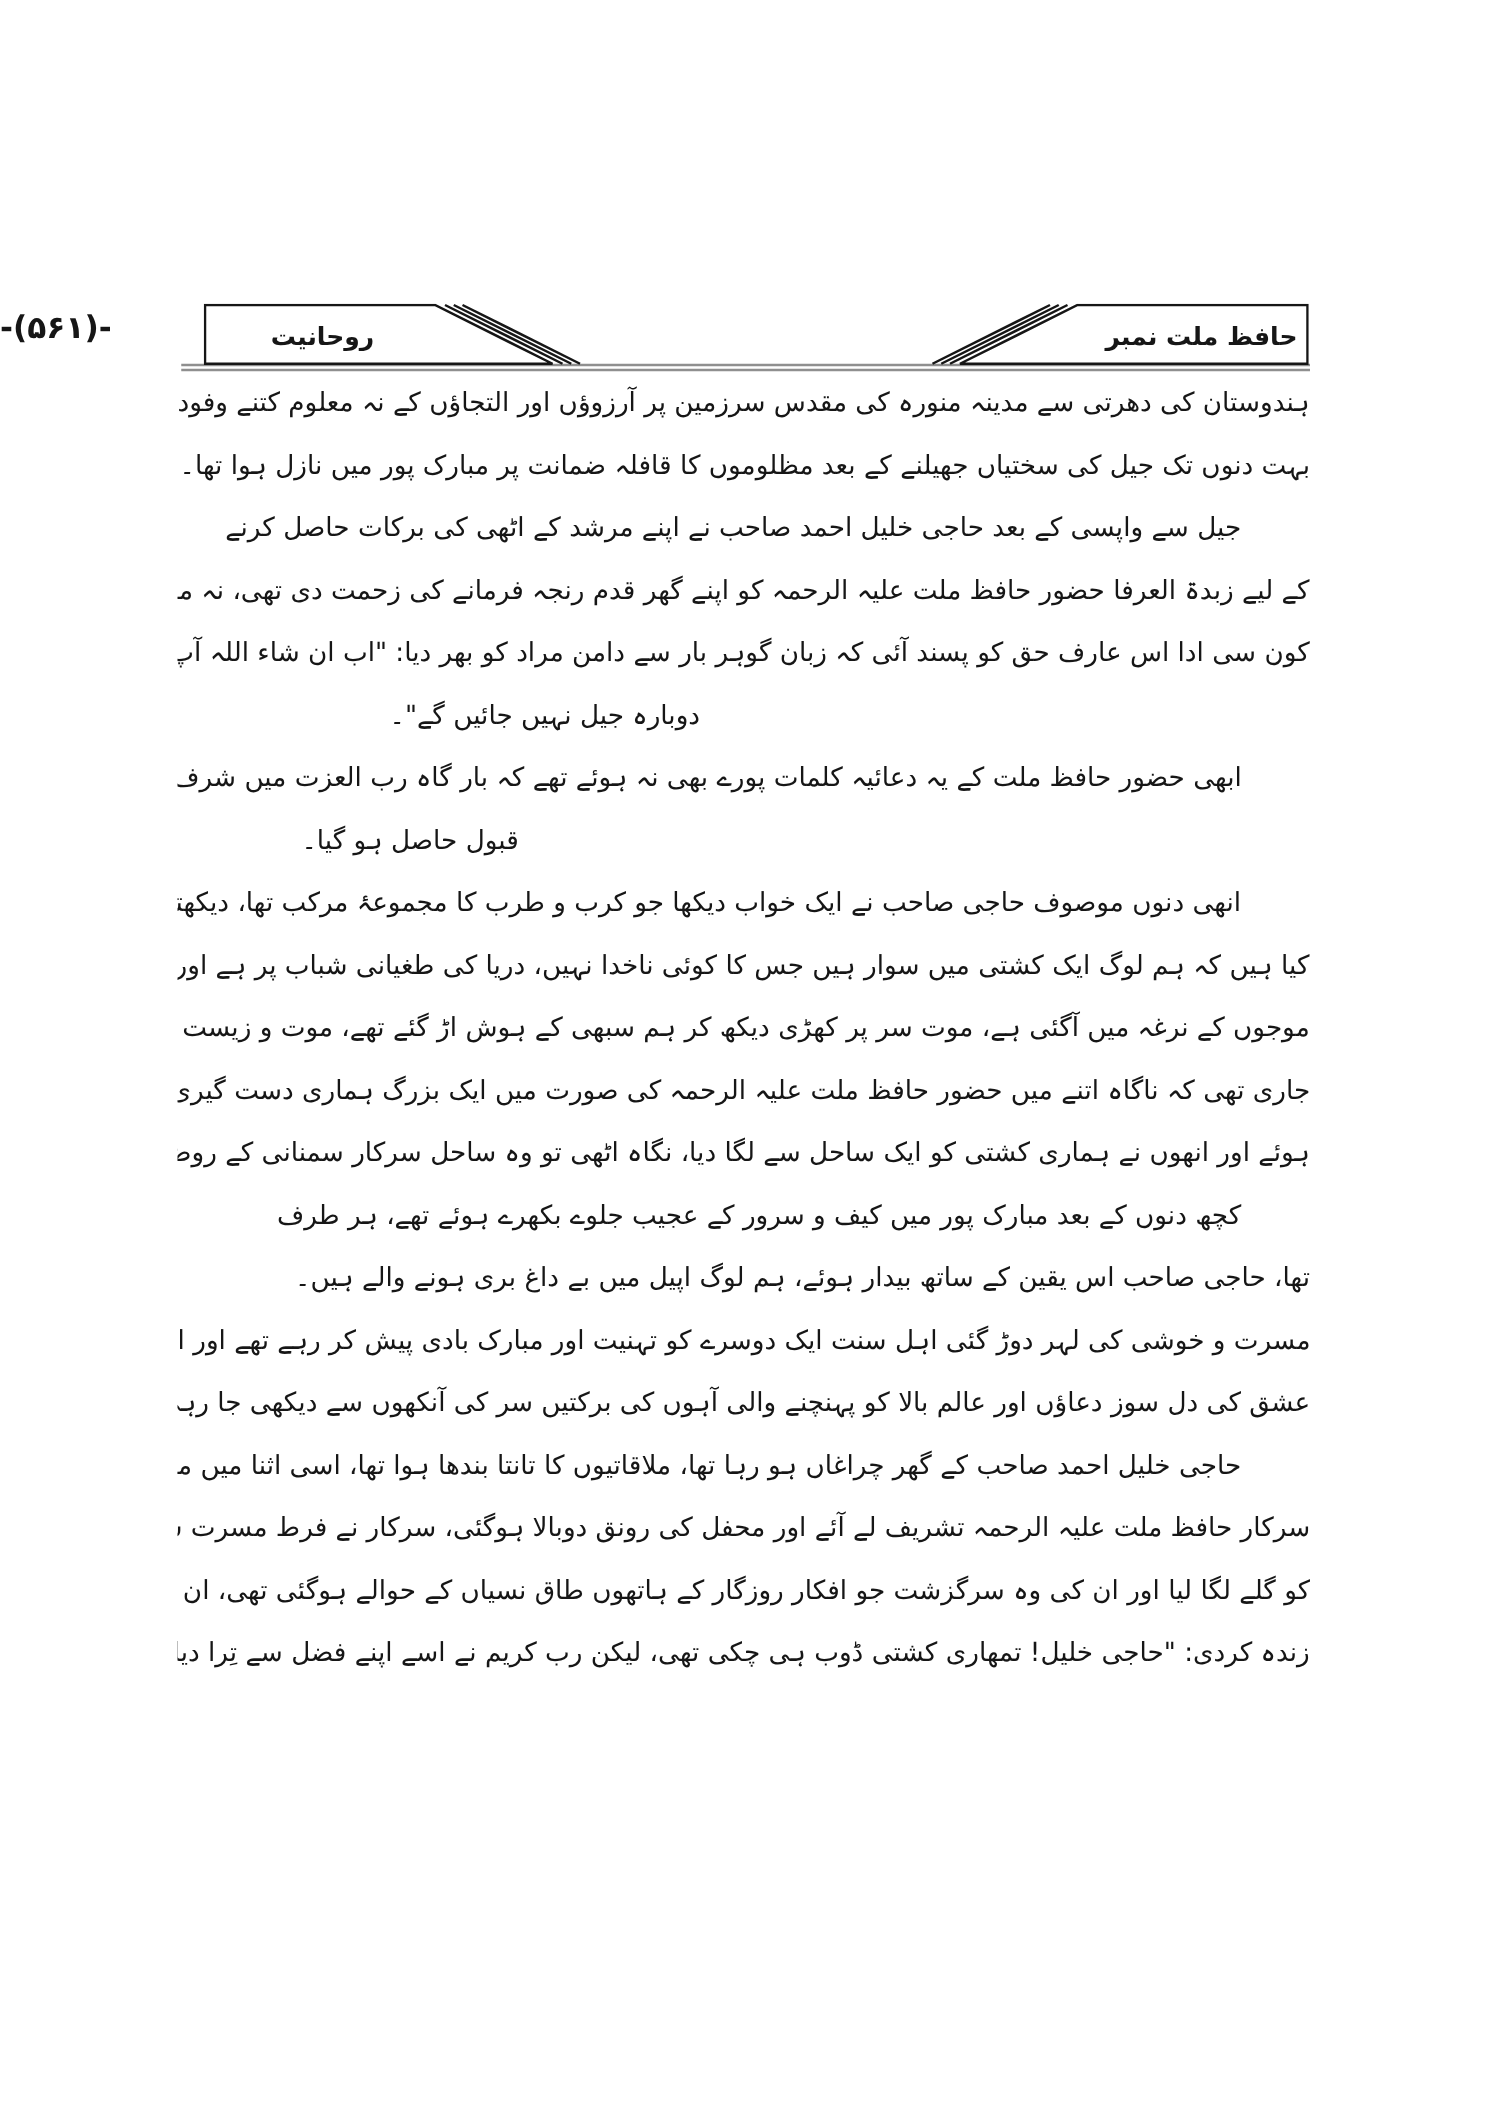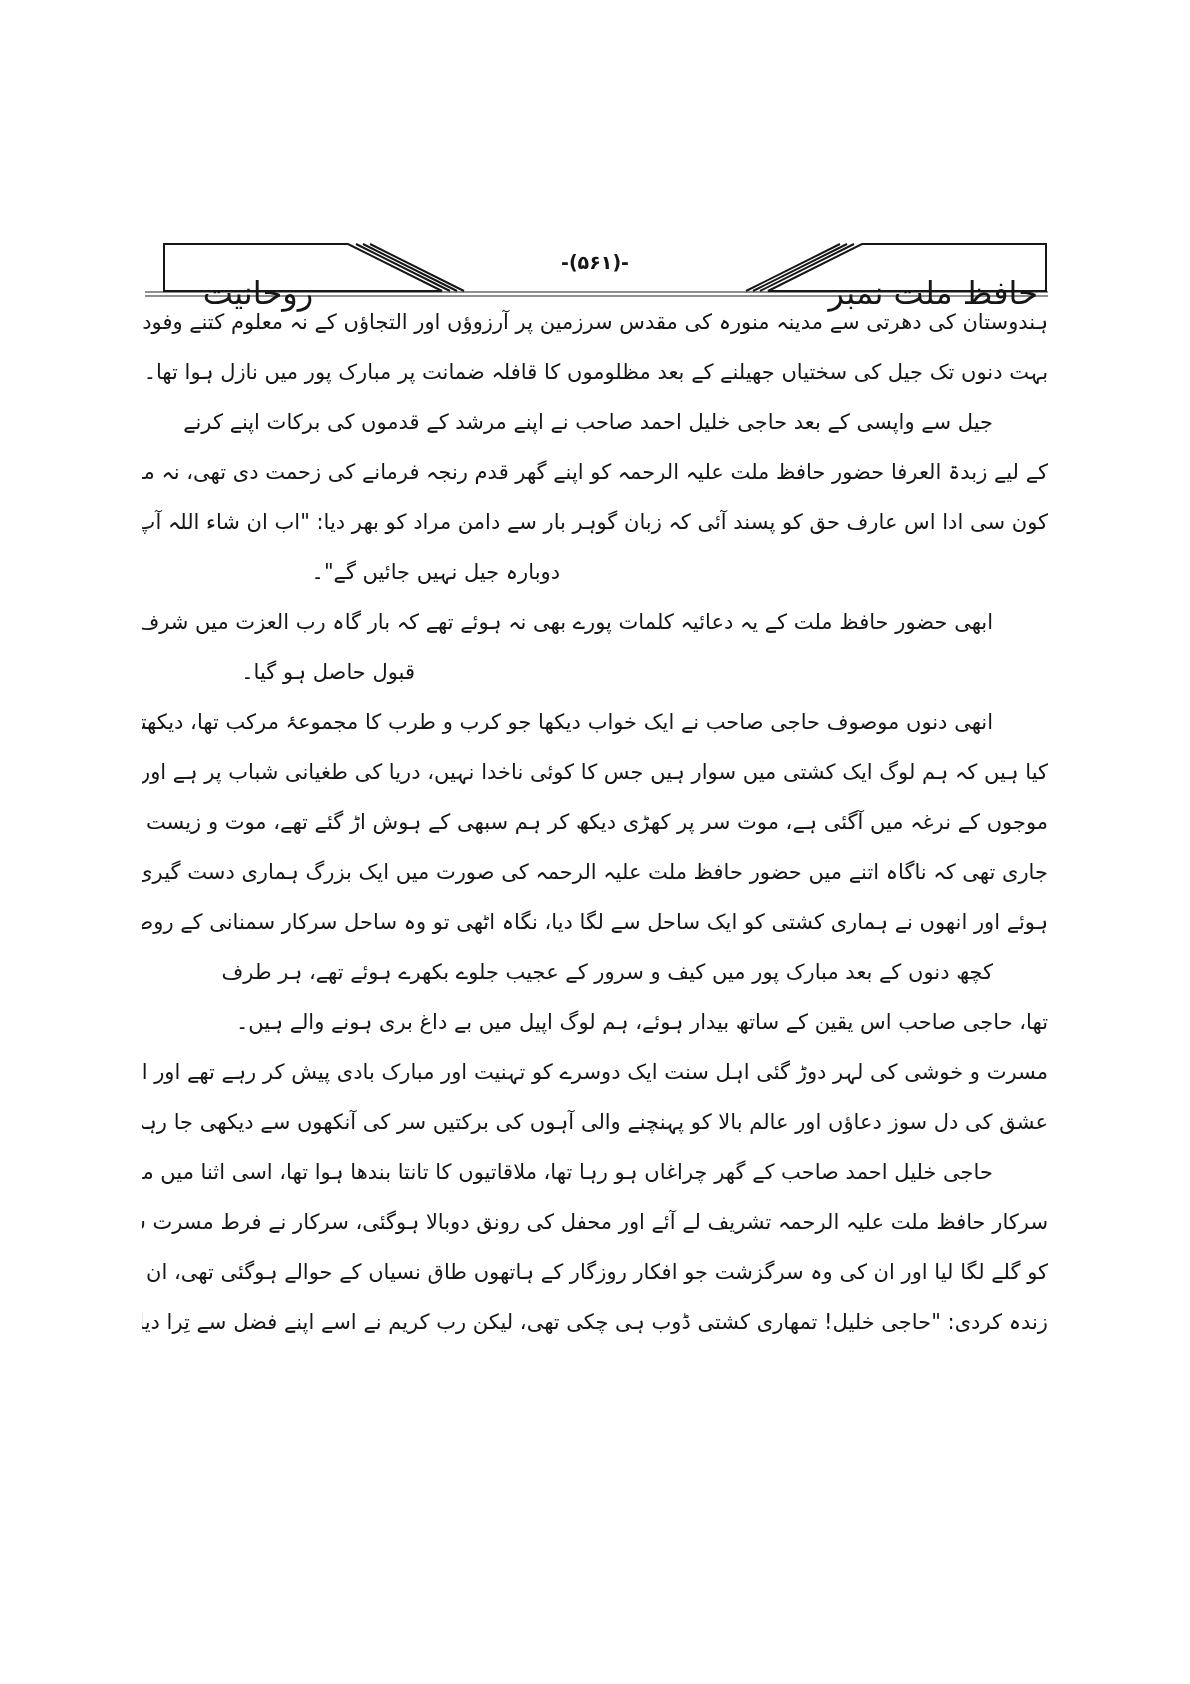--- a/index.html
+++ b/index.html
@@ -17,27 +17,27 @@
   .hdr-rule{
     position:absolute;left:145px;top:291px;width:903px;height:2px;
     border-top:2px solid #8f8f8f;border-bottom:2px solid #8f8f8f;
     background:#ffffff;
   }
   .hdr-box-svg{position:absolute;top:243px;height:50px;}
   .hdr-box-svg.left{left:163px;width:310px;}
   .hdr-box-svg.right{left:737px;width:310px;}
   .hdr-label{
     position:absolute;top:247px;height:44px;line-height:44px;
-    font-weight:normal;font-size:32px;white-space:nowrap;margin-top:24px;
+    font-weight:bold;font-size:20px;white-space:nowrap;
   }
   .hdr-label.left{left:193px;width:130px;text-align:center;}
   .hdr-label.right{left:858px;width:180px;}
   .page-number{
     position:absolute;left:0;top:242px;width:100%;height:40px;line-height:40px;
-    text-align:center;font-size:19px;font-weight:bold;
+    font-size:25px;font-weight:bold;
     direction:ltr;letter-spacing:1px;
   }
 
   
   .body-text{
     position:absolute;top:297px;left:142px;width:906px;
     direction:rtl;
   }
   .ln{
     height:50px;line-height:50px;font-size:21px;
@@ -68,21 +68,21 @@
     <line x1="110" y1="1" x2="16" y2="48" stroke="#161616" stroke-width="2"></line>
     <line x1="103" y1="1" x2="9" y2="48" stroke="#161616" stroke-width="2"></line>
   </svg>
   <div class="hdr-label right">حافظ ملت نمبر</div>
 
   <div class="page-number">-(۵۶۱)-</div>
 
   <div class="body-text">
     <div class="ln">ہندوستان کی دھرتی سے مدینہ منورہ کی مقدس سرزمین پر آرزوؤں اور التجاؤں کے نہ معلوم کتنے وفود بھیجے تھے کہ</div>
     <div class="ln">بہت دنوں تک جیل کی سختیاں جھیلنے کے بعد مظلوموں کا قافلہ ضمانت پر مبارک پور میں نازل ہوا تھا۔</div>
-    <div class="ln indent">جیل سے واپسی کے بعد حاجی خلیل احمد صاحب نے اپنے مرشد کے قدموں کی برکات اپنے کرنے</div>
+    <div class="ln indent">جیل سے واپسی کے بعد حاجی خلیل احمد صاحب نے اپنے مرشد کے اٹھی کی برکات حاصل کرنے</div>
     <div class="ln">کے لیے زبدۃ العرفا حضور حافظ ملت علیہ الرحمہ کو اپنے گھر قدم رنجہ فرمانے کی زحمت دی تھی، نہ معلوم مرید صادق کی</div>
     <div class="ln">کون سی ادا اس عارف حق کو پسند آئی کہ زبان گوہر بار سے دامن مراد کو بھر دیا: "اب ان شاء اللہ آپ حضرات</div>
     <div class="ln cont-a">دوبارہ جیل نہیں جائیں گے"۔</div>
     <div class="ln indent">ابھی حضور حافظ ملت کے یہ دعائیہ کلمات پورے بھی نہ ہوئے تھے کہ بار گاہ رب العزت میں شرف</div>
     <div class="ln cont-b">قبول حاصل ہو گیا۔</div>
     <div class="ln indent">انھی دنوں موصوف حاجی صاحب نے ایک خواب دیکھا جو کرب و طرب کا مجموعۂ مرکب تھا، دیکھتے</div>
     <div class="ln">کیا ہیں کہ ہم لوگ ایک کشتی میں سوار ہیں جس کا کوئی ناخدا نہیں، دریا کی طغیانی شباب پر ہے اور کشتی ہر طرح سے</div>
     <div class="ln">موجوں کے نرغہ میں آگئی ہے، موت سر پر کھڑی دیکھ کر ہم سبھی کے ہوش اڑ گئے تھے، موت و زیست کی یہ کشمکش</div>
     <div class="ln">جاری تھی کہ ناگاہ اتنے میں حضور حافظ ملت علیہ الرحمہ کی صورت میں ایک بزرگ ہماری دست گیری کے لیے نمودار</div>
     <div class="ln">ہوئے اور انھوں نے ہماری کشتی کو ایک ساحل سے لگا دیا، نگاہ اٹھی تو وہ ساحل سرکار سمنانی کے روضہ اقدس کا زینہ</div>

